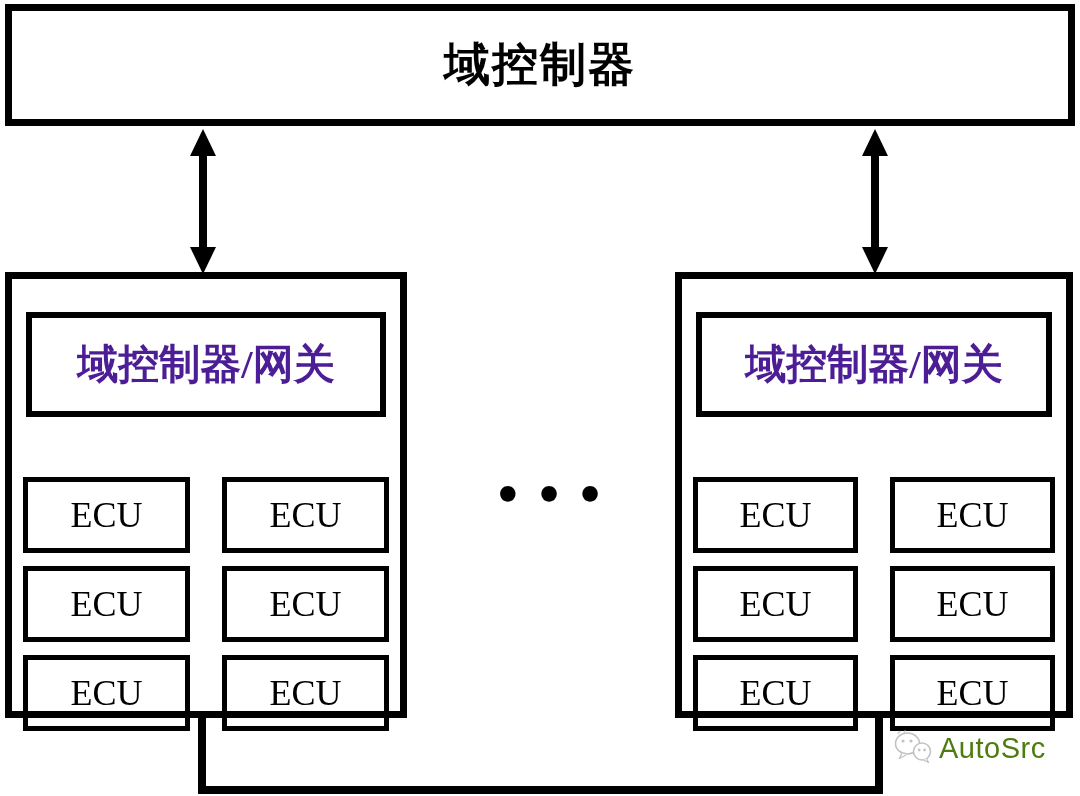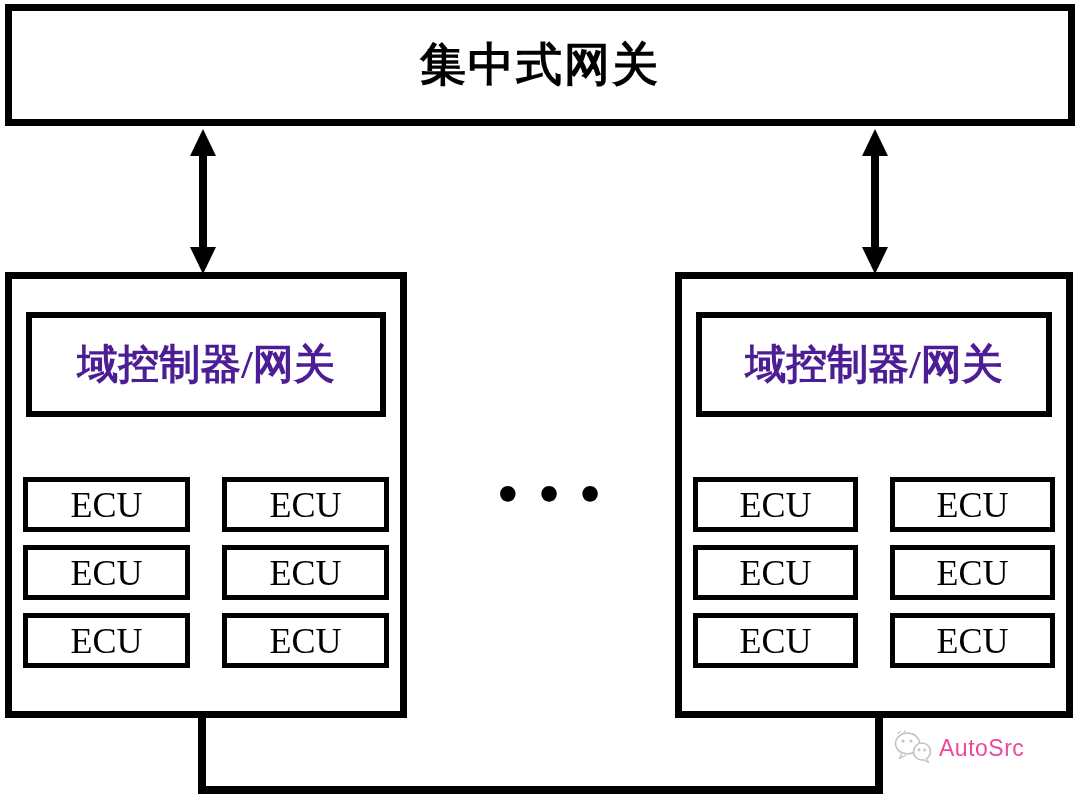--- a/index.html
+++ b/index.html
@@ -78,21 +78,21 @@
 
   .ecu-grid {
     position: absolute;
     left: 11px; right: 11px; top: 198px;
     display: grid;
     grid-template-columns: 1fr 1fr;
     column-gap: 32px;
     row-gap: 13px;
   }
   .ecu-cell {
-    height: 55px;
+    height: 76px;
     border: 5px solid #000;
     box-sizing: border-box;
     display: flex; align-items: center; justify-content: center;
     font-size: 36px;
     font-weight: 500;
     color: #000;
   }
 
   
   .dots {
@@ -120,35 +120,35 @@
   
   .watermark {
     position: absolute;
     left: 892px; top: 727px;
     height: 42px;
     display: flex; align-items: center; gap: 5px;
     color: #c0c0c0;
   }
   .watermark .wm-text {
     font-family: "Liberation Sans", sans-serif;
-    font-size: 23px;
+    font-size: 29px;
     font-weight: normal;
-    color: #ec4899;
+    color: #4d7c0f;
     text-shadow: 0 1px 0 #ffffff;
     letter-spacing: 0.5px;
   }
   .watermark svg { display: block; }
 </style>
 </head>
 <body>
 
 <div id="stage">
 
   <div class="top-box">
-    <span class="label">集中式网关</span>
+    <span class="label">域控制器</span>
   </div>
 
   <div class="varrow left">
     <div class="head-up"></div>
     <div class="shaft"></div>
     <div class="head-down"></div>
   </div>
   <div class="varrow right">
     <div class="head-up"></div>
     <div class="shaft"></div>

